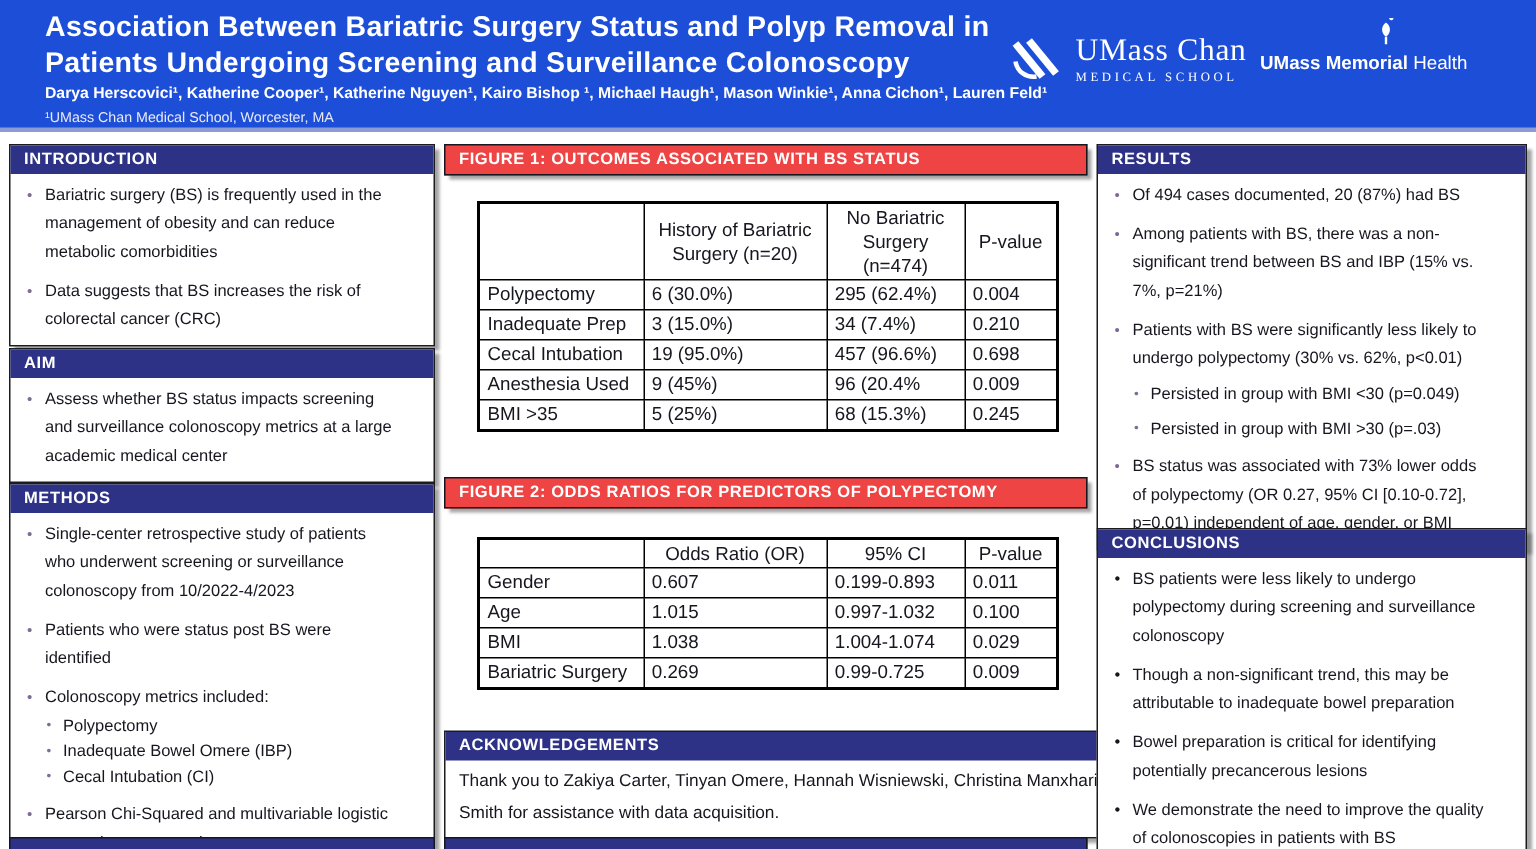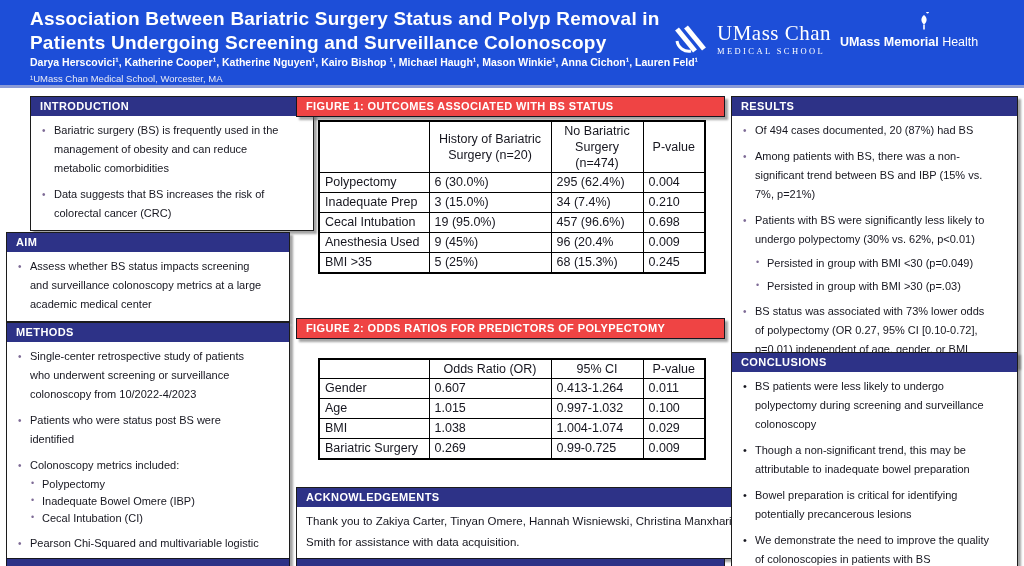--- a/index.html
+++ b/index.html
@@ -42,41 +42,41 @@
   ul.blist > li { position:relative; padding-left:14px; font-size:11px; line-height:19px; margin-bottom:7px; }
   ul.blist > li:last-child { margin-bottom:2px; }
   ul.blist > li::before { content:"•"; position:absolute; left:2px; top:0; color:#7e6b96; font-size:10px; }
   ul.sublist { list-style:none; margin-top:1px; }
   ul.sublist > li { position:relative; padding-left:12px; font-size:11px; line-height:17px; }
   ul.sublist > li::before { content:"•"; position:absolute; left:1px; top:-1px; color:#7e6b96; font-size:9px; }
   ul.sublist.spaced > li { margin-top:5px; line-height:18px; }
   ul.blist.dark > li::before { color:#16161f; font-size:11px; }
 
   
-  .intro   { left:6px;  top:96px;  width:284px;margin-left:24px; }
+  .intro   { left:6px;  top:96px;  width:284px; }
   .aim     { left:6px;  top:232px; width:284px; }
   .methods { left:6px;  top:322px; width:284px; }
   .results { left:731px; top:96px;  width:287px; }
   .concl   { left:731px; top:352px; width:287px; }
   .ack     { left:296px; top:487px; width:505px; }
   .fig1bar { left:296px; top:96px; }
   .fig2bar { left:296px; top:318px; }
 
   .cutbar { position:absolute; top:558px; height:12px; background:#2d3287; border:1px solid #16161f; }
   .cutbar.l { left:6px; width:284px; }
   .cutbar.m { left:296px; width:429px; }
 
   
   table.tbl { position:absolute; border-collapse:collapse; table-layout:fixed;
               font-size:12.5px; background:#fff; border:2px solid #000; }
   .tbl th, .tbl td { border:1.5px solid #000; padding:1px 5px; font-weight:normal;
                      overflow:hidden; }
   .tbl th { text-align:center; line-height:16px; vertical-align:middle; }
   .tbl td { text-align:left; line-height:17px; }
-  .tbl1 { left:318px; top:120px; width:386px; }
+  .tbl1 { left:318px; top:134px; width:386px; }
   .tbl2 { left:318px; top:358px; width:386px; }
   col.c0 { width:110px; } col.c1 { width:122px; } col.c2 { width:92px; } col.c3 { width:62px; }
 
   .ack-text { font-size:11.5px; line-height:21px; padding:4px 9px 5px 9px; }
 </style>
 </head>
 <body>
 
 <div class="poster">
 
@@ -211,21 +211,21 @@
         <th></th>
         <th>Odds Ratio (OR)</th>
         <th>95% CI</th>
         <th>P-value</th>
       </tr>
     </thead>
     <tbody>
       <tr>
         <td>Gender</td>
         <td>0.607</td>
-        <td>0.413-1.264</td>
+        <td>0.199-0.893</td>
         <td>0.011</td>
       </tr>
       <tr>
         <td>Age</td>
         <td>1.015</td>
         <td>0.997-1.032</td>
         <td>0.100</td>
       </tr>
       <tr>
         <td>BMI</td>

